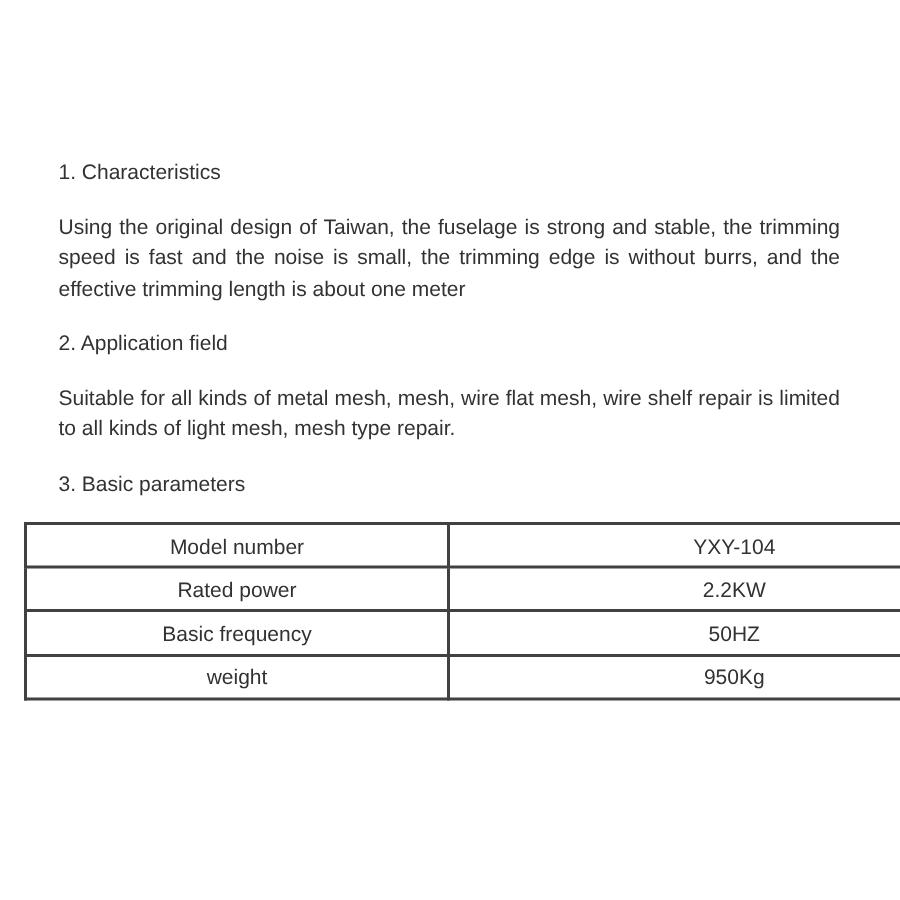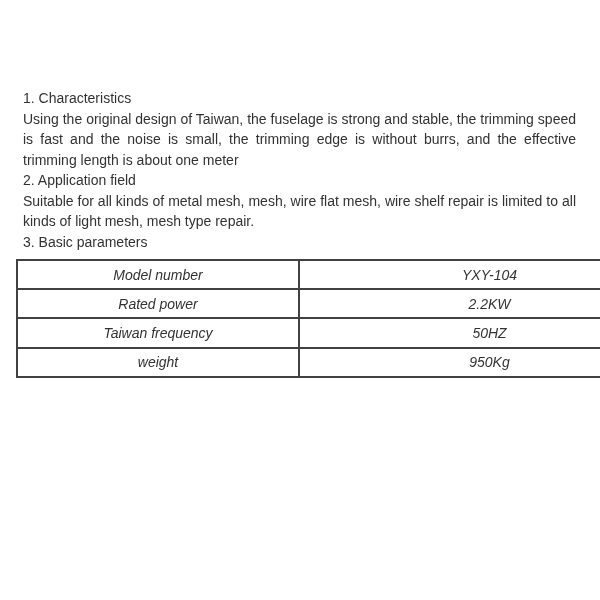--- a/index.html
+++ b/index.html
@@ -18,21 +18,21 @@
   }
   .content {
     position: absolute;
     top: 88px;
     left: 23px;
     width: 553px;
   }
   .doc-line {
     font-size: 14px;
     line-height: 20.5px;
-    margin: 0;
+    margin: 16px;
   }
   .doc-heading {
     text-align: left;
   }
   .doc-paragraph {
     text-align: justify;
   }
   .params-table {
     border-collapse: collapse;
     margin-left: -7px;
@@ -40,21 +40,20 @@
     width: 565px;
     table-layout: fixed;
   }
   .params-table td {
     border: 2px solid #414141;
     height: 27.2px;
     text-align: center;
     vertical-align: middle;
     font-size: 14px;
     padding: 0 4px;
-    font-style: italic;
   }
   .params-table .col-label { width: 272px; }
   .params-table .col-value { width: 289px; padding-left: 45px; }
 </style>
 </head>
 <body>
 
 <div class="page">
   <div class="content">
 
@@ -70,21 +69,21 @@
       <tbody>
         <tr>
           <td class="col-label">Model number</td>
           <td class="col-value">YXY-104</td>
         </tr>
         <tr>
           <td class="col-label">Rated power</td>
           <td class="col-value">2.2KW</td>
         </tr>
         <tr>
-          <td class="col-label">Taiwan frequency</td>
+          <td class="col-label">Basic frequency</td>
           <td class="col-value">50HZ</td>
         </tr>
         <tr>
           <td class="col-label">weight</td>
           <td class="col-value">950Kg</td>
         </tr>
       </tbody>
     </table>
 
   </div>

